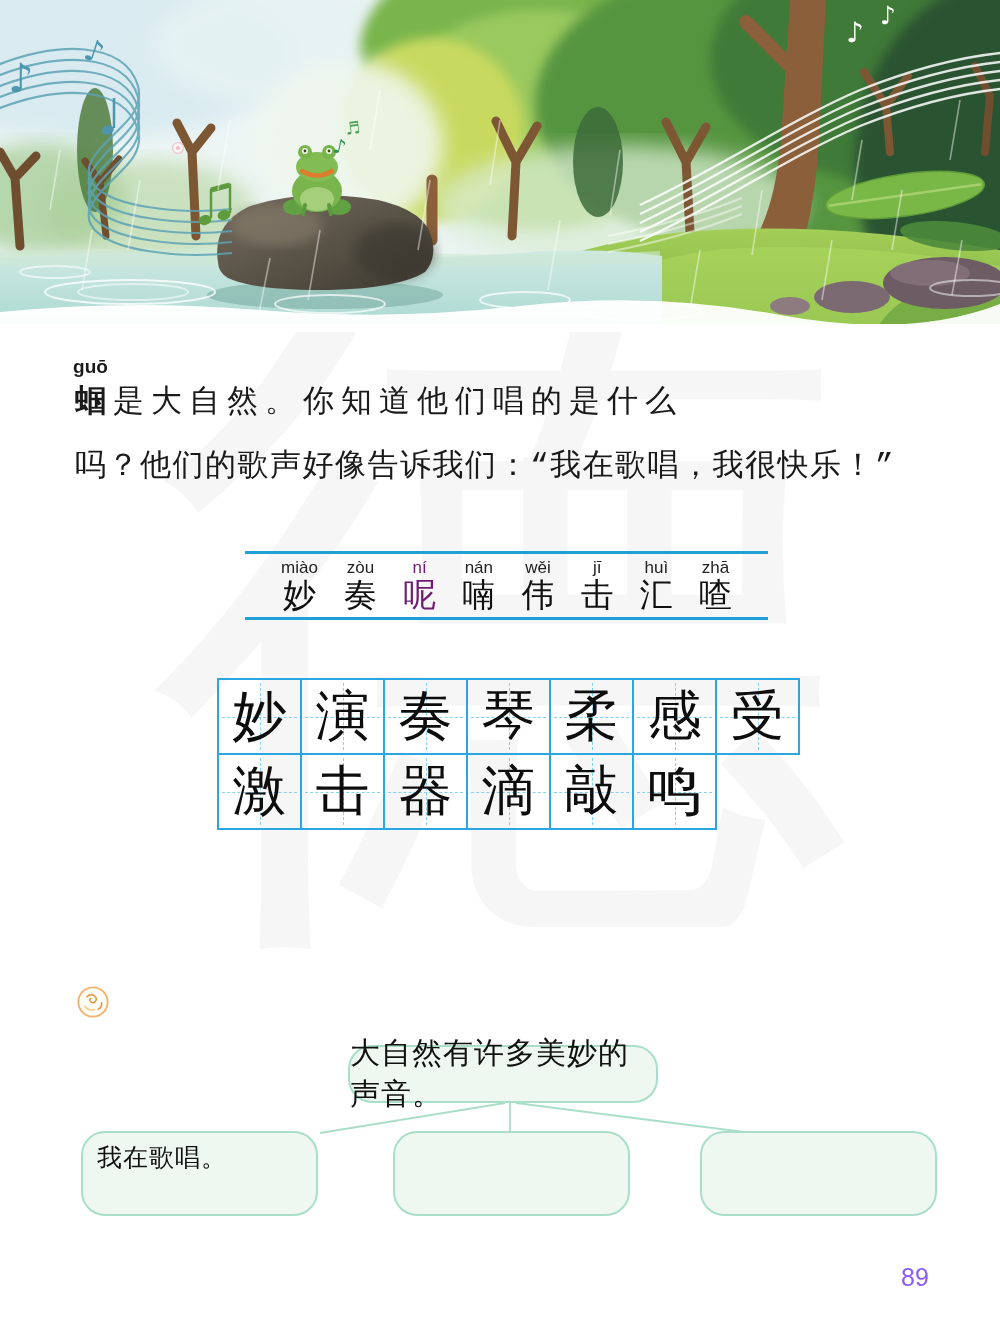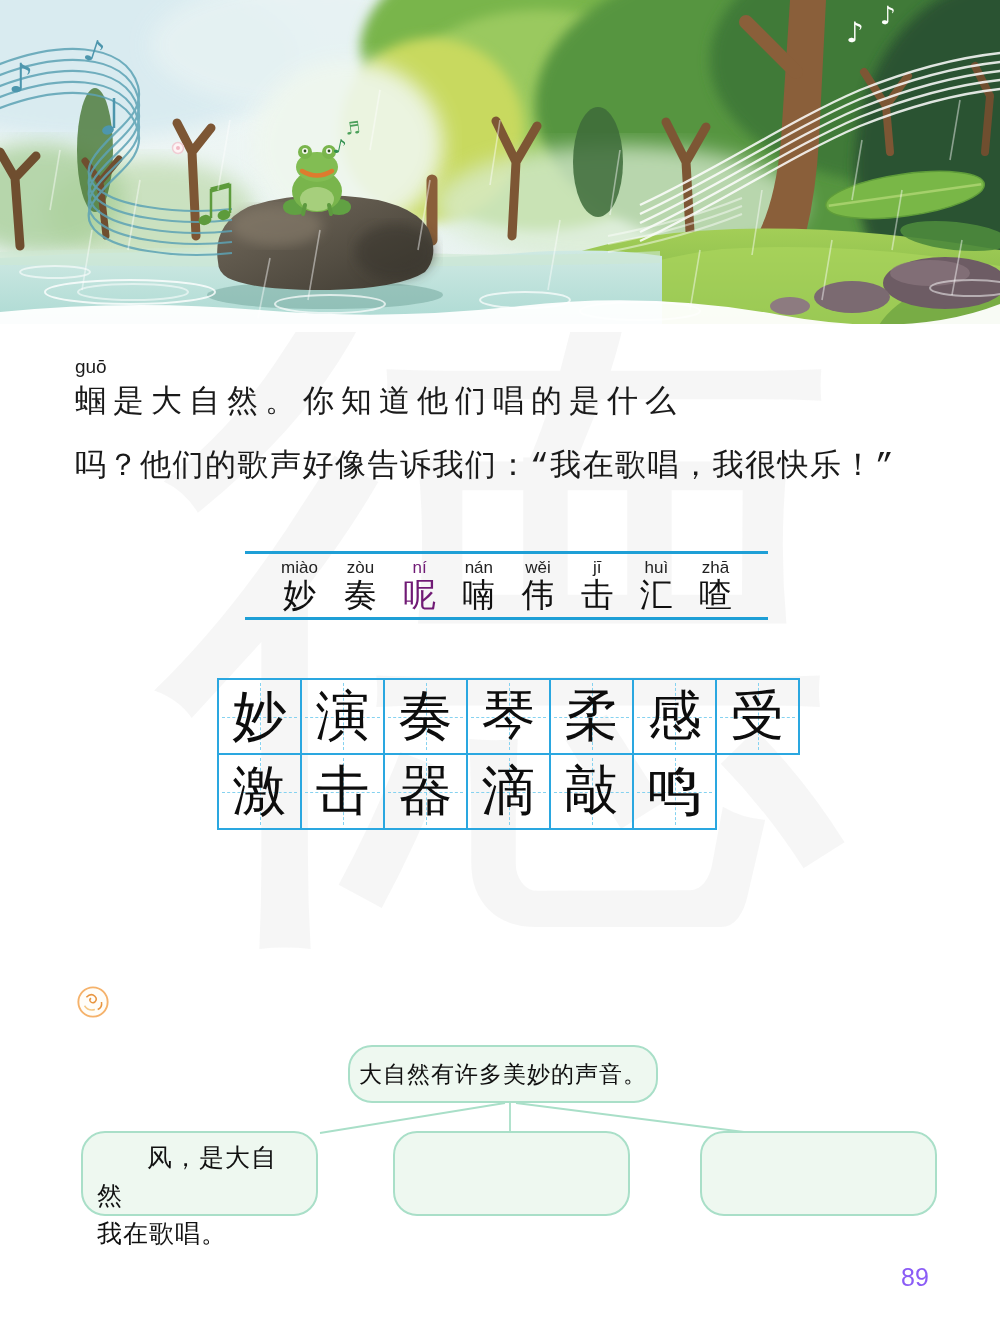--- a/index.html
+++ b/index.html
@@ -8,21 +8,21 @@
   
   .watermark{position:absolute;left:150px;top:270px;font-size:700px;line-height:700px;
              color:rgba(90,90,90,0.055);font-family:"Liberation Serif",serif;
              user-select:none;pointer-events:none;z-index:0;}
   
   .illu{position:absolute;left:0;top:0;width:1000px;height:332px;z-index:1;}
   
   .para{position:absolute;left:75px;width:870px;z-index:2;color:#1a1a1a;}
   .p-line1{top:380px;font-size:31px;letter-spacing:7px;white-space:nowrap;}
   .p-line2{top:444px;font-size:31px;letter-spacing:1.5px;white-space:nowrap;font-family:Liberation Mono, monospace;}
-  .rubywrap{position:relative;display:inline-block;}
+  .rubywrap{position:relative;display:inline-block;font-weight:bold;}
   .rubytext{position:absolute;left:50%;transform:translateX(-60%);top:-24px;
             font-family:"Liberation Sans",sans-serif;font-size:19px;letter-spacing:0;color:#1a1a1a;}
   
   .pyrow{position:absolute;left:245px;top:551px;width:523px;height:69px;z-index:2;
          border-top:3px solid #1e9fd6;border-bottom:3px solid #1e9fd6;
          display:flex;align-items:center;justify-content:space-between;
          padding:0 36px;box-sizing:border-box;}
   .pyunit{display:flex;flex-direction:column;align-items:center;line-height:1;}
   .pyunit .py{font-family:"Liberation Sans",sans-serif;font-size:17px;color:#222;margin-bottom:3px;}
   .pyunit .ch{font-size:33px;color:#111;}
@@ -43,21 +43,21 @@
   .exrow{position:absolute;left:76px;width:880px;display:flex;align-items:flex-start;z-index:2;}
   .ex1{top:912px;} .ex2{top:983px;}
   .exicon{width:34px;height:34px;flex:0 0 34px;margin-top:2px;}
   .extext{margin-left:12px;font-size:28px;letter-spacing:1px;color:#111;line-height:40px;}
   
   .dgsvg{position:absolute;left:0;top:1040px;width:1000px;height:190px;z-index:1;}
   .dgbox{position:absolute;box-sizing:border-box;border:2px solid #a9dfc8;background:#eef8f0;
          border-radius:24px;z-index:2;color:#111;}
   .dgroot{left:348px;top:1045px;width:310px;height:58px;
           display:flex;align-items:center;justify-content:center;
-          font-size:23px;letter-spacing:1px;}
+          font-size:30px;letter-spacing:1px;}
   .dgchild{top:1131px;width:237px;height:85px;font-size:25px;line-height:38px;
            padding:6px 14px;letter-spacing:1px;}
   .dgc1{left:81px;} .dgc2{left:393px;} .dgc3{left:700px;}
   .dg-indent{text-indent:2em;}
   
   .pagenum{position:absolute;left:901px;top:1263px;font-size:25px;color:#8b5cf6;
            font-family:"Liberation Sans",sans-serif;z-index:2;}
 </style>
 </head>
 <body>
@@ -343,21 +343,20 @@
 
   <svg class="dgsvg" viewBox="0 0 1000 190">
     <g stroke="#a9dfc8" stroke-width="1.8" fill="none">
       <path d="M505,63 L320,93"></path>
       <path d="M510,63 L510,91"></path>
       <path d="M516,63 L744,92"></path>
     </g>
   </svg>
   <div class="dgbox dgroot">大自然有许多美妙的声音。</div>
   <div class="dgbox dgchild dgc1">
-    <div class="dg-indent">风，是大自然</div>
     <div>我在歌唱。</div>
   </div>
   <div class="dgbox dgchild dgc2"></div>
   <div class="dgbox dgchild dgc3"></div>
 
   <div class="pagenum">89</div>
 
 </div>
 
 </body></html>

